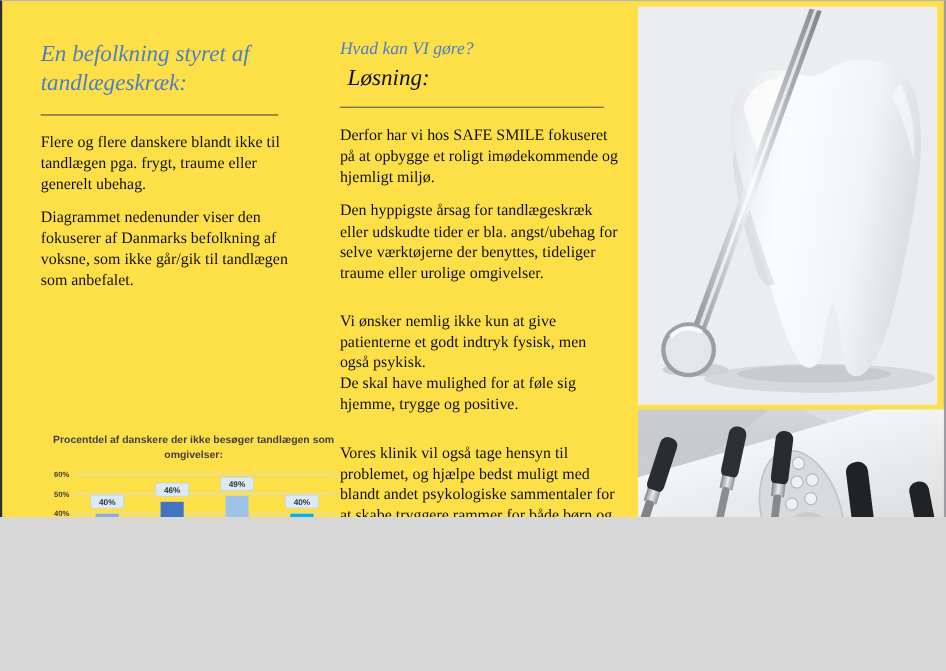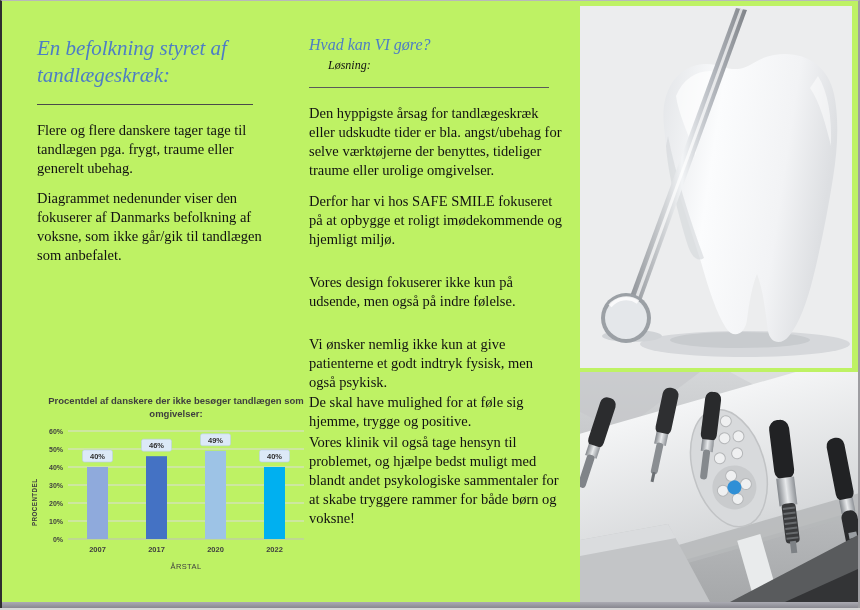--- a/index.html
+++ b/index.html
@@ -1,24 +1,24 @@
 <!DOCTYPE html>
 <html><head>
 <meta charset="utf-8">
 <style>
   html,body{margin:0;padding:0;background:#d7d7d7;}
-  .page{position:relative;width:860px;height:608px;background:#bef264;box-sizing:border-box;
+  .page{position:relative;width:860px;height:470px;background:#fde047;box-sizing:border-box;
         border-left:2px solid #2e2e2e;border-top:1px solid #b9b9b9;border-right:2px solid #9d9da1;
         overflow:hidden;font-family:"Liberation Serif",serif;}
   
   .col-left{position:absolute;left:35px;top:34px;width:230px;}
   .col-mid{position:absolute;left:307px;top:34px;width:254px;}
   .h-left{font-style:italic;font-weight:normal;font-size:21px;line-height:1.3;margin:0;color:#4d7dc5;}
   .h-mid{font-style:italic;font-weight:normal;font-size:16px;line-height:1.25;margin:0;color:#4d7dc5;}
-  .h-sub{font-style:italic;font-weight:normal;font-size:12px;margin:3px 0 0 19px;color:#111111;}
+  .h-sub{font-style:italic;font-weight:normal;font-size:21px;margin:3px 0 0 7px;color:#111111;}
   .rule{border:none;border-top:1.6px solid #4a4a4a;margin:14px 0 16px 0;}
   .rule-left{width:216px;}
   .rule-mid{width:240px;border-top-color:#5a5a5a;}
   .body-text p{font-size:14.5px;line-height:1.32;color:#111111;margin:0 0 11px 0;white-space:pre-line;}
   .col-mid .body-text p:nth-of-type(3){margin-top:24px;}
   .col-mid .body-text p:nth-of-type(4){margin-top:24px;margin-bottom:2px;}
   
   .chart{position:absolute;left:22px;top:386px;width:292px;font-family:"Liberation Sans",sans-serif;}
   .chart-title{width:256px;margin:8px 0 2px 24px;text-align:center;font-size:9.5px;font-weight:600;
                color:#3f3f3f;line-height:1.35;}
@@ -40,33 +40,32 @@
 </style>
 </head>
 <body>
 
 <div class="page">
 
   <div class="col-left">
     <h1 class="h-left">En befolkning styret af tandlægeskræk:</h1>
     <hr class="rule rule-left">
     <div class="body-text">
-      <p>Flere og flere danskere tager tage til tandlægen pga. frygt, traume eller generelt ubehag.</p>
+      <p>Flere og flere danskere blandt ikke til tandlægen pga. frygt, traume eller generelt ubehag.</p>
       <p>Diagrammet nedenunder viser den fokuserer af Danmarks befolkning af voksne, som ikke går/gik til tandlægen som anbefalet.</p>
     </div>
   </div>
 
   <div class="col-mid">
     <h2 class="h-mid">Hvad kan VI gøre?</h2>
     <h3 class="h-sub">Løsning:</h3>
     <hr class="rule rule-mid">
     <div class="body-text">
+      <p>Derfor har vi hos SAFE SMILE fokuseret på at opbygge et roligt imødekommende og hjemligt miljø.</p>
       <p>Den hyppigste årsag for tandlægeskræk eller udskudte tider er bla. angst/ubehag for selve værktøjerne der benyttes, tideliger traume eller urolige omgivelser.</p>
-      <p>Derfor har vi hos SAFE SMILE fokuseret på at opbygge et roligt imødekommende og hjemligt miljø.</p>
-      <p>Vores design fokuserer ikke kun på udsende, men også på indre følelse.</p>
       <p>Vi ønsker nemlig ikke kun at give patienterne et godt indtryk fysisk, men også psykisk.
 De skal have mulighed for at føle sig hjemme, trygge og positive.</p>
       <p>Vores klinik vil også tage hensyn til problemet, og hjælpe bedst muligt med blandt andet psykologiske sammentaler for at skabe tryggere rammer for både børn og voksne!</p>
     </div>
   </div>
 
   <div class="chart">
     <div class="chart-title">Procentdel af danskere der ikke besøger tandlægen som omgivelser:</div>
     <div class="chart-body">
       <div class="chart-ylabel">PROCENTDEL</div>

